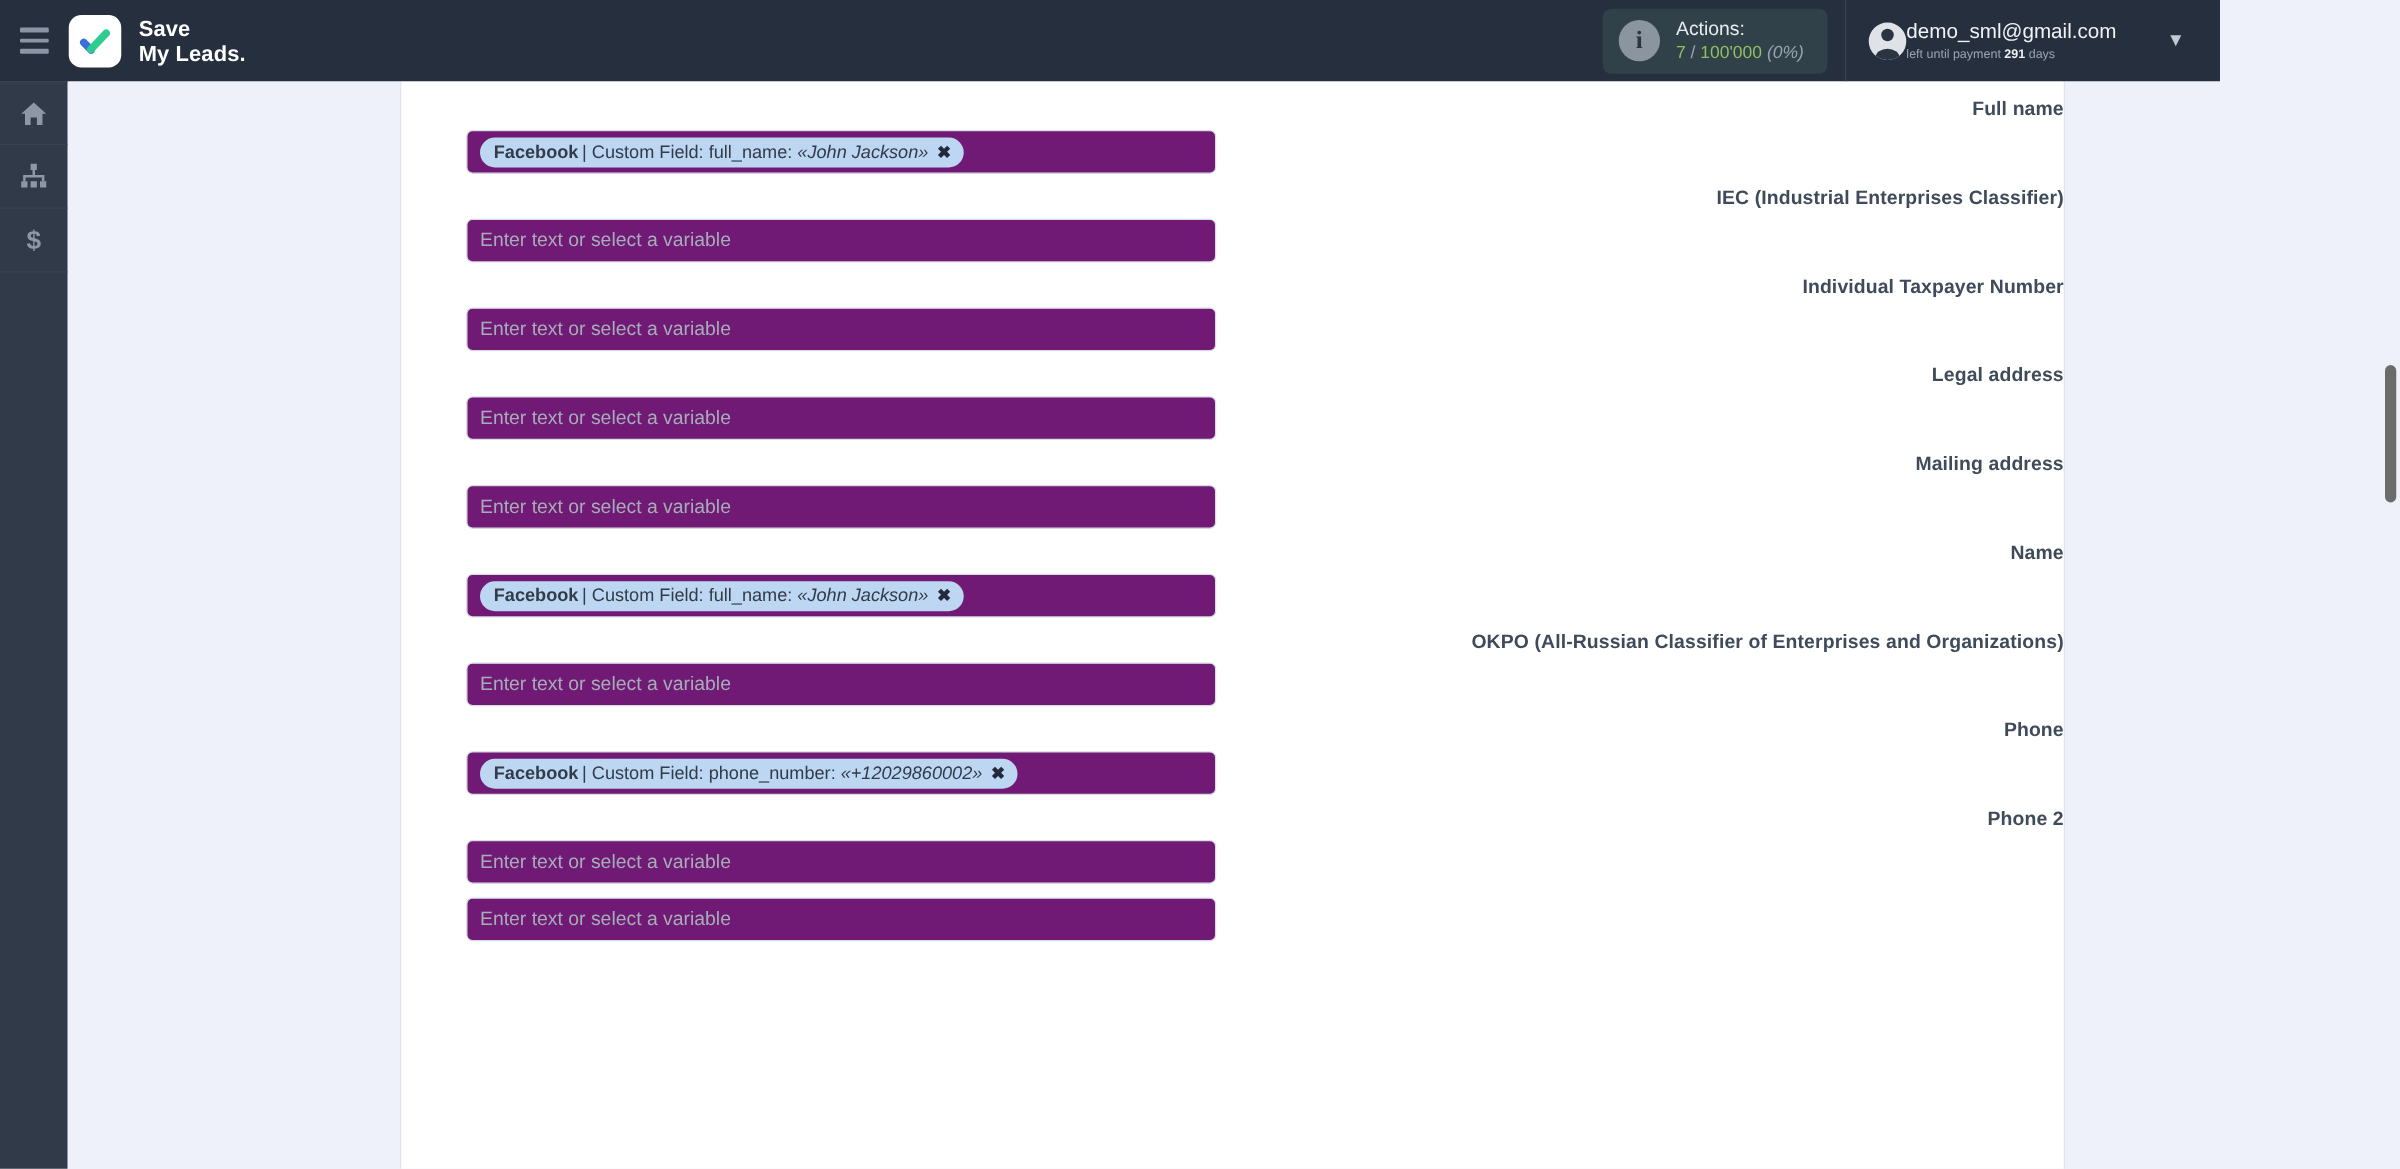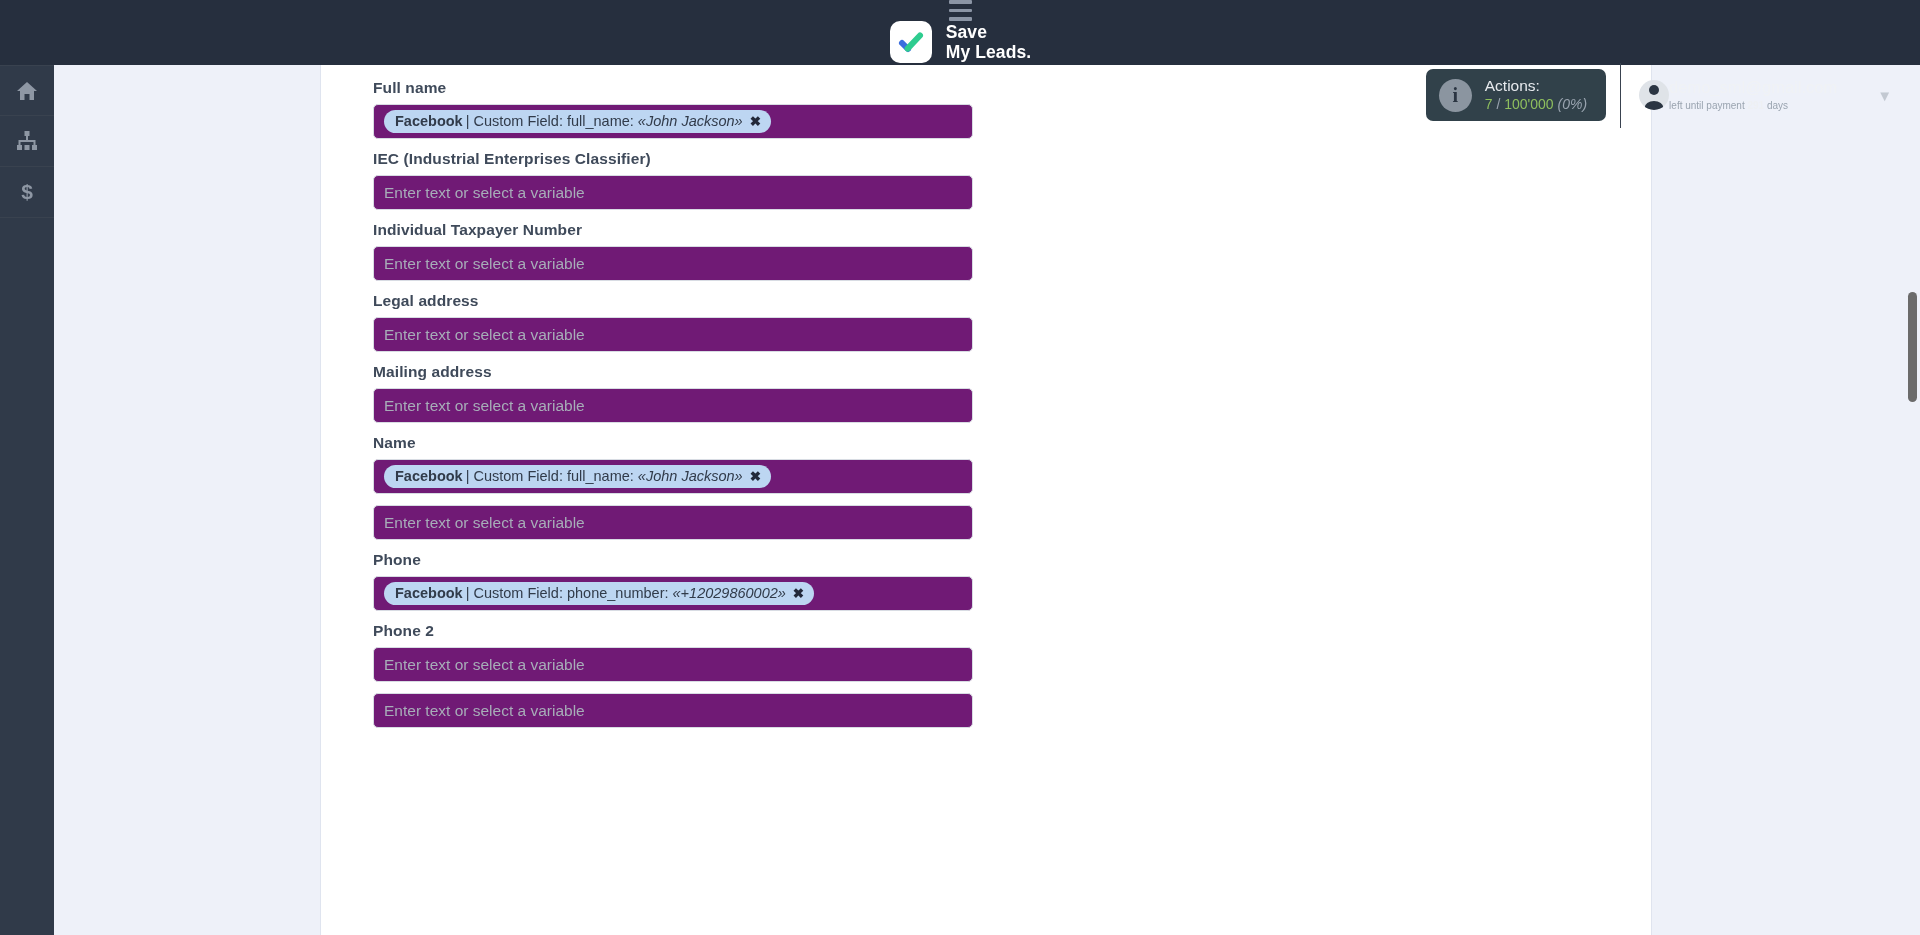--- a/index.html
+++ b/index.html
@@ -6,25 +6,24 @@
   html, body {
     width: 1920px; height: 935px;
     overflow: hidden;
     background: #eef1f9;
     font-family: "Liberation Sans", sans-serif;
   }
 
   
   .topbar {
     position: absolute; top: 0; left: 0;
-    width: 1920px; height: 65px;
+    width: 1776px; height: 65px;
     background: #262f3e;
-    display: flex; align-items: center;
+    display: flex; 
     z-index: 20;
-    flex-direction: column;
   }
   .hamburger {
     width: 54px; height: 65px;
     display: flex; flex-direction: column;
     align-items: center; justify-content: center;
     gap: 5px; cursor: pointer;
   }
   .hamburger span {
     display: block; width: 23px; height: 3.5px;
     background: #8b95a5; border-radius: 1px;
@@ -98,21 +97,21 @@
   }
   .side-item {
     height: 51px; display: flex; align-items: center; justify-content: center;
     border-bottom: 1px solid #39424f; cursor: pointer; color: #8e97a4;
   }
   .side-item:first-child { border-top: 1px solid #39424f; }
 
   
   .page {
     position: absolute; top: 65px; left: 54px;
-    width: 1866px; height: 870px; background: #eef1f9;
+    width: 1866px; height: 870px; background: #eef1f9; text-align: right;
   }
   .panel {
     position: absolute; left: 266px; top: 0;
     width: 1332px; min-height: 870px; background: #fff;
     border-left: 1px solid #dfe4ef; border-right: 1px solid #dfe4ef;
   }
   .form { padding: 14px 0 0 52px; }
   .field { margin-bottom: 11px; }
   .field-label {
     font-size: 15.5px; font-weight: 700; color: #3f4a5a;
@@ -268,20 +267,21 @@
           <div class="field-input">
             <span class="tag">
               <b>Facebook</b>
               <span class="mid">| Custom Field: full_name:</span>
               <span class="val">«John Jackson»</span>
               <span class="x">✖</span>
             </span>
           </div>
         </div>
         <div class="field">
+          <div class="field-label">OKPO (All-Russian Classifier of Enterprises and Organizations)</div>
           <div class="field-input">
             <span class="placeholder">Enter text or select a variable</span>
           </div>
         </div>
         <div class="field">
           <div class="field-label">Phone</div>
           <div class="field-input">
             <span class="tag">
               <b>Facebook</b>
               <span class="mid">| Custom Field: phone_number:</span>

